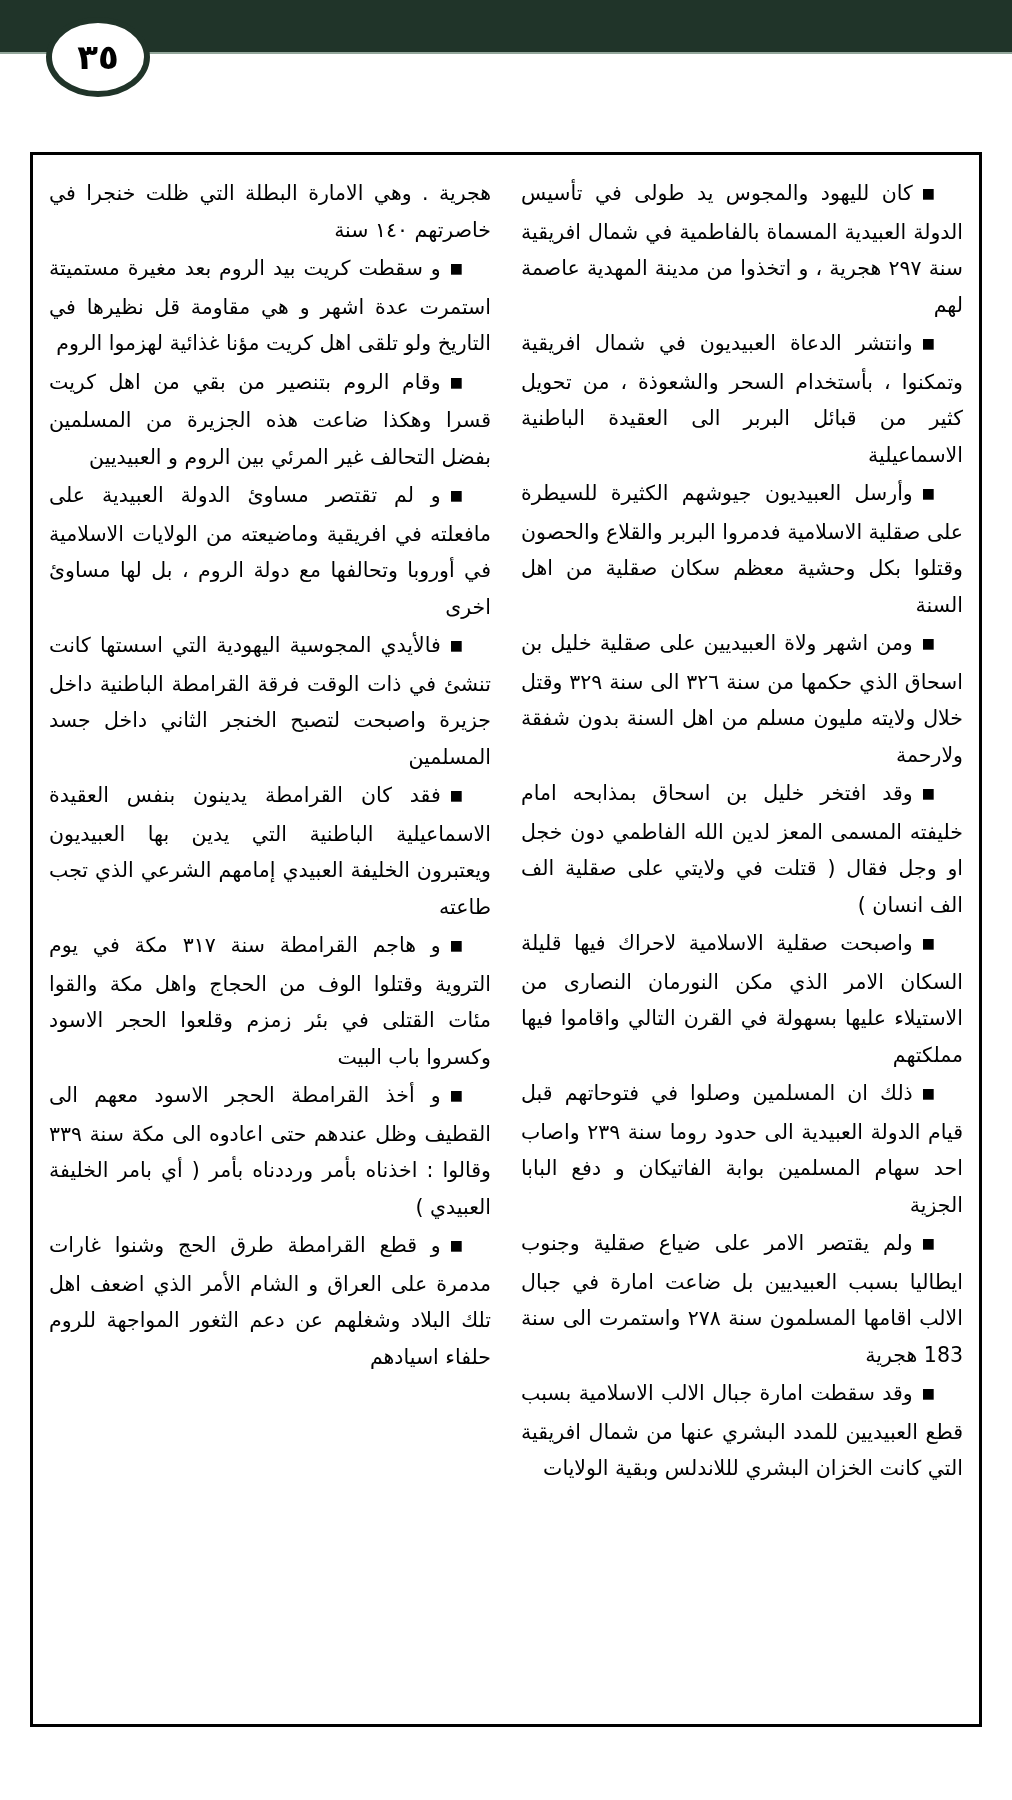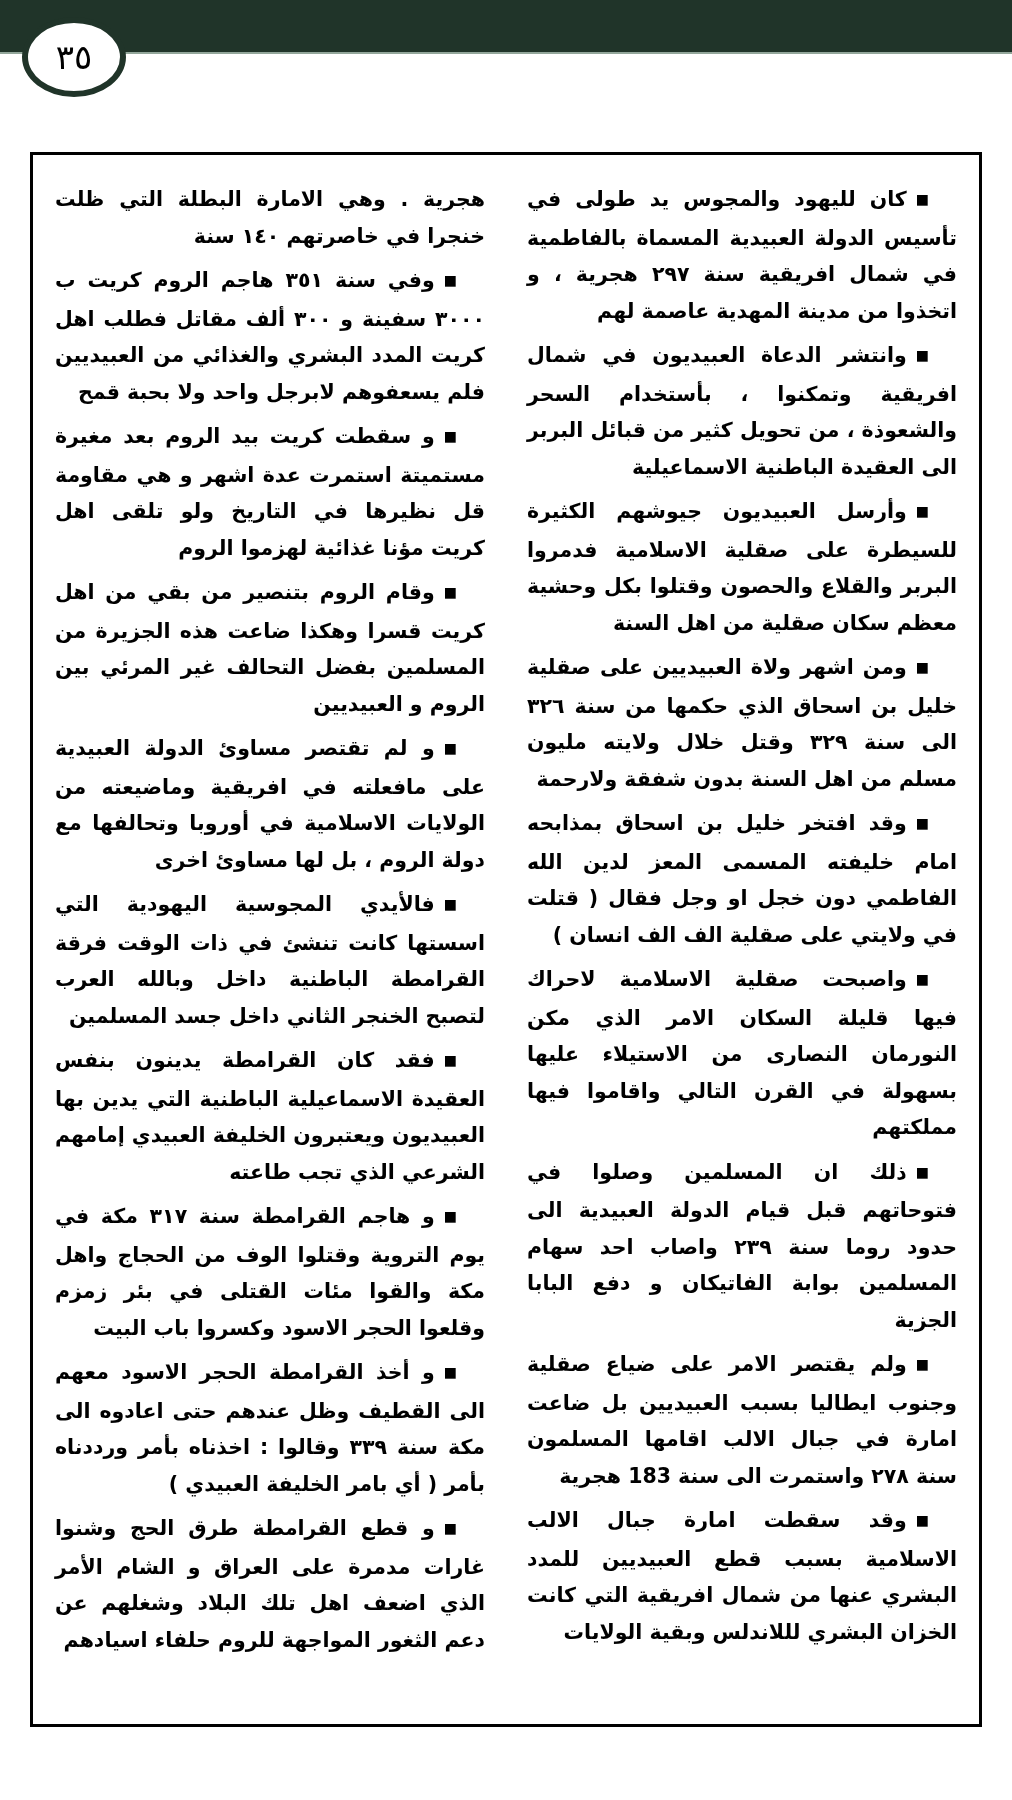--- a/index.html
+++ b/index.html
@@ -19,31 +19,31 @@
     position: absolute;
     top: 0; left: 0;
     width: 1012px;
     height: 52px;
     background: #203429;
     border-bottom: 2px solid #93a79b;
   }
   .page-badge {
     position: absolute;
     top: 17px;
-    left: 22px;
+    left: 46px;
     width: 92px;
     height: 68px;
     background: #ffffff;
     border: 6px solid #203429;
     border-radius: 50%;
     display: flex;
     align-items: center;
     justify-content: center;
     font-size: 34px;
-    font-weight: normal;
+    font-weight: bold;
     z-index: 2;
   }
   .content-frame {
     position: absolute;
     top: 152px;
     left: 30px;
     width: 952px;
     height: 1575px;
     border: 3px solid #000000;
     box-sizing: border-box;
@@ -53,24 +53,24 @@
   .columns {
     display: flex;
     gap: 26px;
     height: 100%;
   }
   .column {
     flex: 1 1 0;
     min-width: 0;
   }
   .column p {
-    margin: 8px;
+    margin: 2px;
     font-size: 20.5px;
     line-height: 36.5px;
-    font-weight: bold;
+    font-weight: normal;
     text-align: justify;
     text-justify: inter-word;
   }
   .column p.bulleted {
     text-indent: 14px;
   }
   .bullet {
     font-size: 14px;
     display: inline-block;
     margin-left: 9px;
@@ -96,25 +96,24 @@
       <p class="bulleted"><span class="bullet">■</span><span>وقد افتخر خليل بن اسحاق بمذابحه امام خليفته المسمى المعز لدين الله الفاطمي دون خجل او وجل فقال ( قتلت في ولايتي على صقلية الف الف انسان )</span></p>
       <p class="bulleted"><span class="bullet">■</span><span>واصبحت صقلية الاسلامية لاحراك فيها قليلة السكان الامر الذي مكن النورمان النصارى من الاستيلاء عليها بسهولة في القرن التالي واقاموا فيها مملكتهم</span></p>
       <p class="bulleted"><span class="bullet">■</span><span>ذلك ان المسلمين وصلوا في فتوحاتهم قبل قيام الدولة العبيدية الى حدود روما سنة ٢٣٩ واصاب احد سهام المسلمين بوابة الفاتيكان و دفع البابا الجزية</span></p>
       <p class="bulleted"><span class="bullet">■</span><span>ولم يقتصر الامر على ضياع صقلية وجنوب ايطاليا بسبب العبيديين بل ضاعت امارة في جبال الالب اقامها المسلمون سنة ٢٧٨ واستمرت الى سنة 183 هجرية</span></p>
       <p class="bulleted"><span class="bullet">■</span><span>وقد سقطت امارة جبال الالب الاسلامية بسبب قطع العبيديين للمدد البشري عنها من شمال افريقية التي كانت الخزان البشري لللاندلس وبقية الولايات</span></p>
 
     </div>
 
     <div class="column">
       <p class="continuation"><span>هجرية . وهي الامارة البطلة التي ظلت خنجرا في خاصرتهم ١٤٠ سنة</span></p>
-      <p class="bulleted"><span class="bullet">■</span><span>وفي سنة ٣٥١ هاجم الروم كريت ب ٣٠٠٠ سفينة و ٣٠٠ ألف مقاتل فطلب اهل كريت المدد البشري والغذائي من العبيديين فلم يسعفوهم لابرجل واحد ولا بحبة قمح</span></p>
       <p class="bulleted"><span class="bullet">■</span><span>و سقطت كريت بيد الروم بعد مغيرة مستميتة استمرت عدة اشهر و هي مقاومة قل نظيرها في التاريخ ولو تلقى اهل كريت مؤنا غذائية لهزموا الروم</span></p>
       <p class="bulleted"><span class="bullet">■</span><span>وقام الروم بتنصير من بقي من اهل كريت قسرا وهكذا ضاعت هذه الجزيرة من المسلمين بفضل التحالف غير المرئي بين الروم و العبيديين</span></p>
       <p class="bulleted"><span class="bullet">■</span><span>و لم تقتصر مساوئ الدولة العبيدية على مافعلته في افريقية وماضيعته من الولايات الاسلامية في أوروبا وتحالفها مع دولة الروم ، بل لها مساوئ اخرى</span></p>
-      <p class="bulleted"><span class="bullet">■</span><span>فالأيدي المجوسية اليهودية التي اسستها كانت تنشئ في ذات الوقت فرقة القرامطة الباطنية داخل وبالله العرب لتصبح الخنجر الثاني داخل جسد المسلمين</span></p>
+      <p class="bulleted"><span class="bullet">■</span><span>فالأيدي المجوسية اليهودية التي اسستها كانت تنشئ في ذات الوقت فرقة القرامطة الباطنية داخل جزيرة واصبحت لتصبح الخنجر الثاني داخل جسد المسلمين</span></p>
       <p class="bulleted"><span class="bullet">■</span><span>فقد كان القرامطة يدينون بنفس العقيدة الاسماعيلية الباطنية التي يدين بها العبيديون ويعتبرون الخليفة العبيدي إمامهم الشرعي الذي تجب طاعته</span></p>
       <p class="bulleted"><span class="bullet">■</span><span>و هاجم القرامطة سنة ٣١٧ مكة في يوم التروية وقتلوا الوف من الحجاج واهل مكة والقوا مئات القتلى في بئر زمزم وقلعوا الحجر الاسود وكسروا باب البيت</span></p>
       <p class="bulleted"><span class="bullet">■</span><span>و أخذ القرامطة الحجر الاسود معهم الى القطيف وظل عندهم حتى اعادوه الى مكة سنة ٣٣٩ وقالوا : اخذناه بأمر ورددناه بأمر ( أي بامر الخليفة العبيدي )</span></p>
       <p class="bulleted"><span class="bullet">■</span><span>و قطع القرامطة طرق الحج وشنوا غارات مدمرة على العراق و الشام الأمر الذي اضعف اهل تلك البلاد وشغلهم عن دعم الثغور المواجهة للروم حلفاء اسيادهم</span></p>
     </div>
 
   </div>
 </div>
 
 </body></html>

